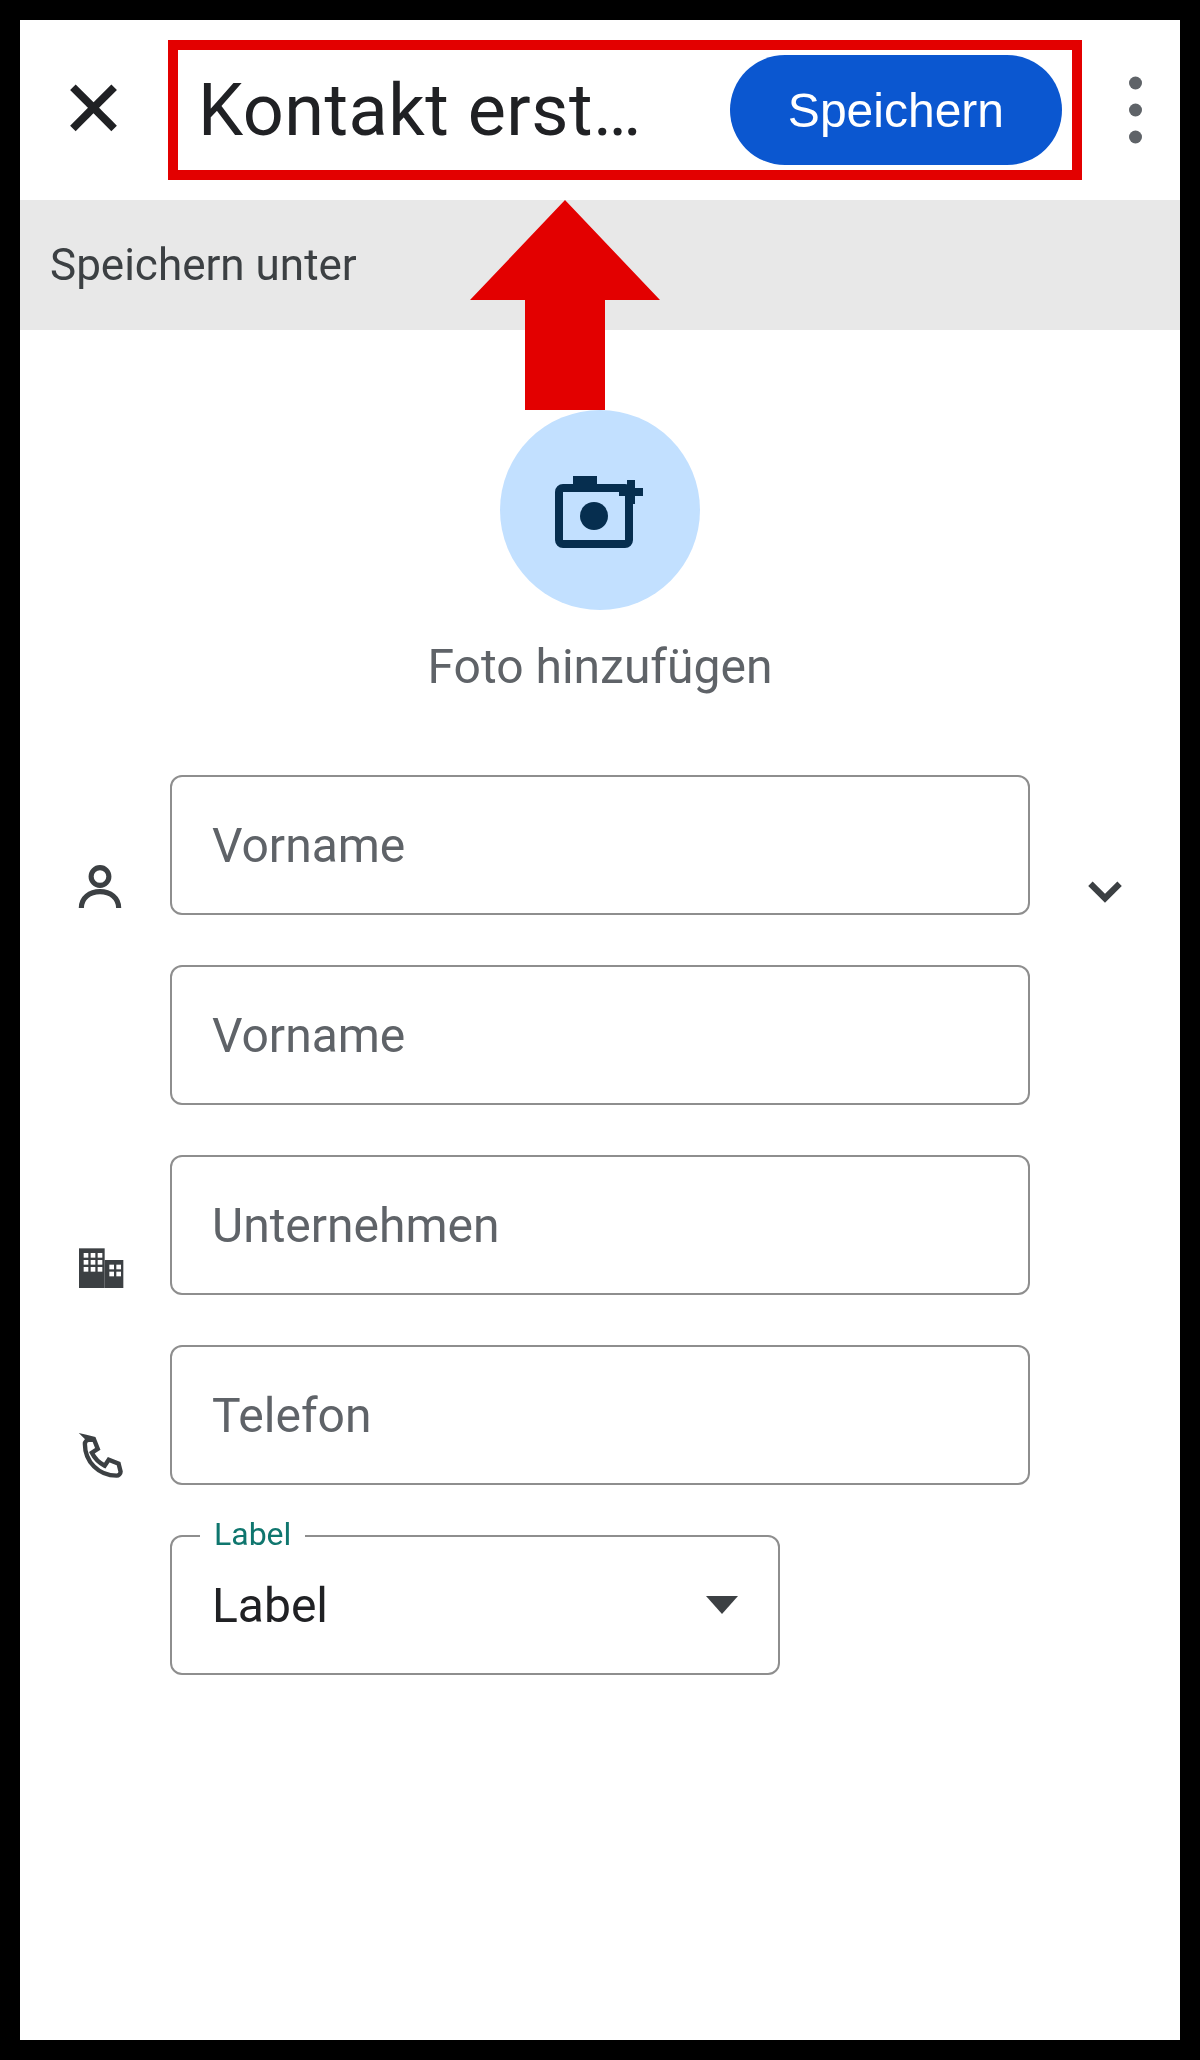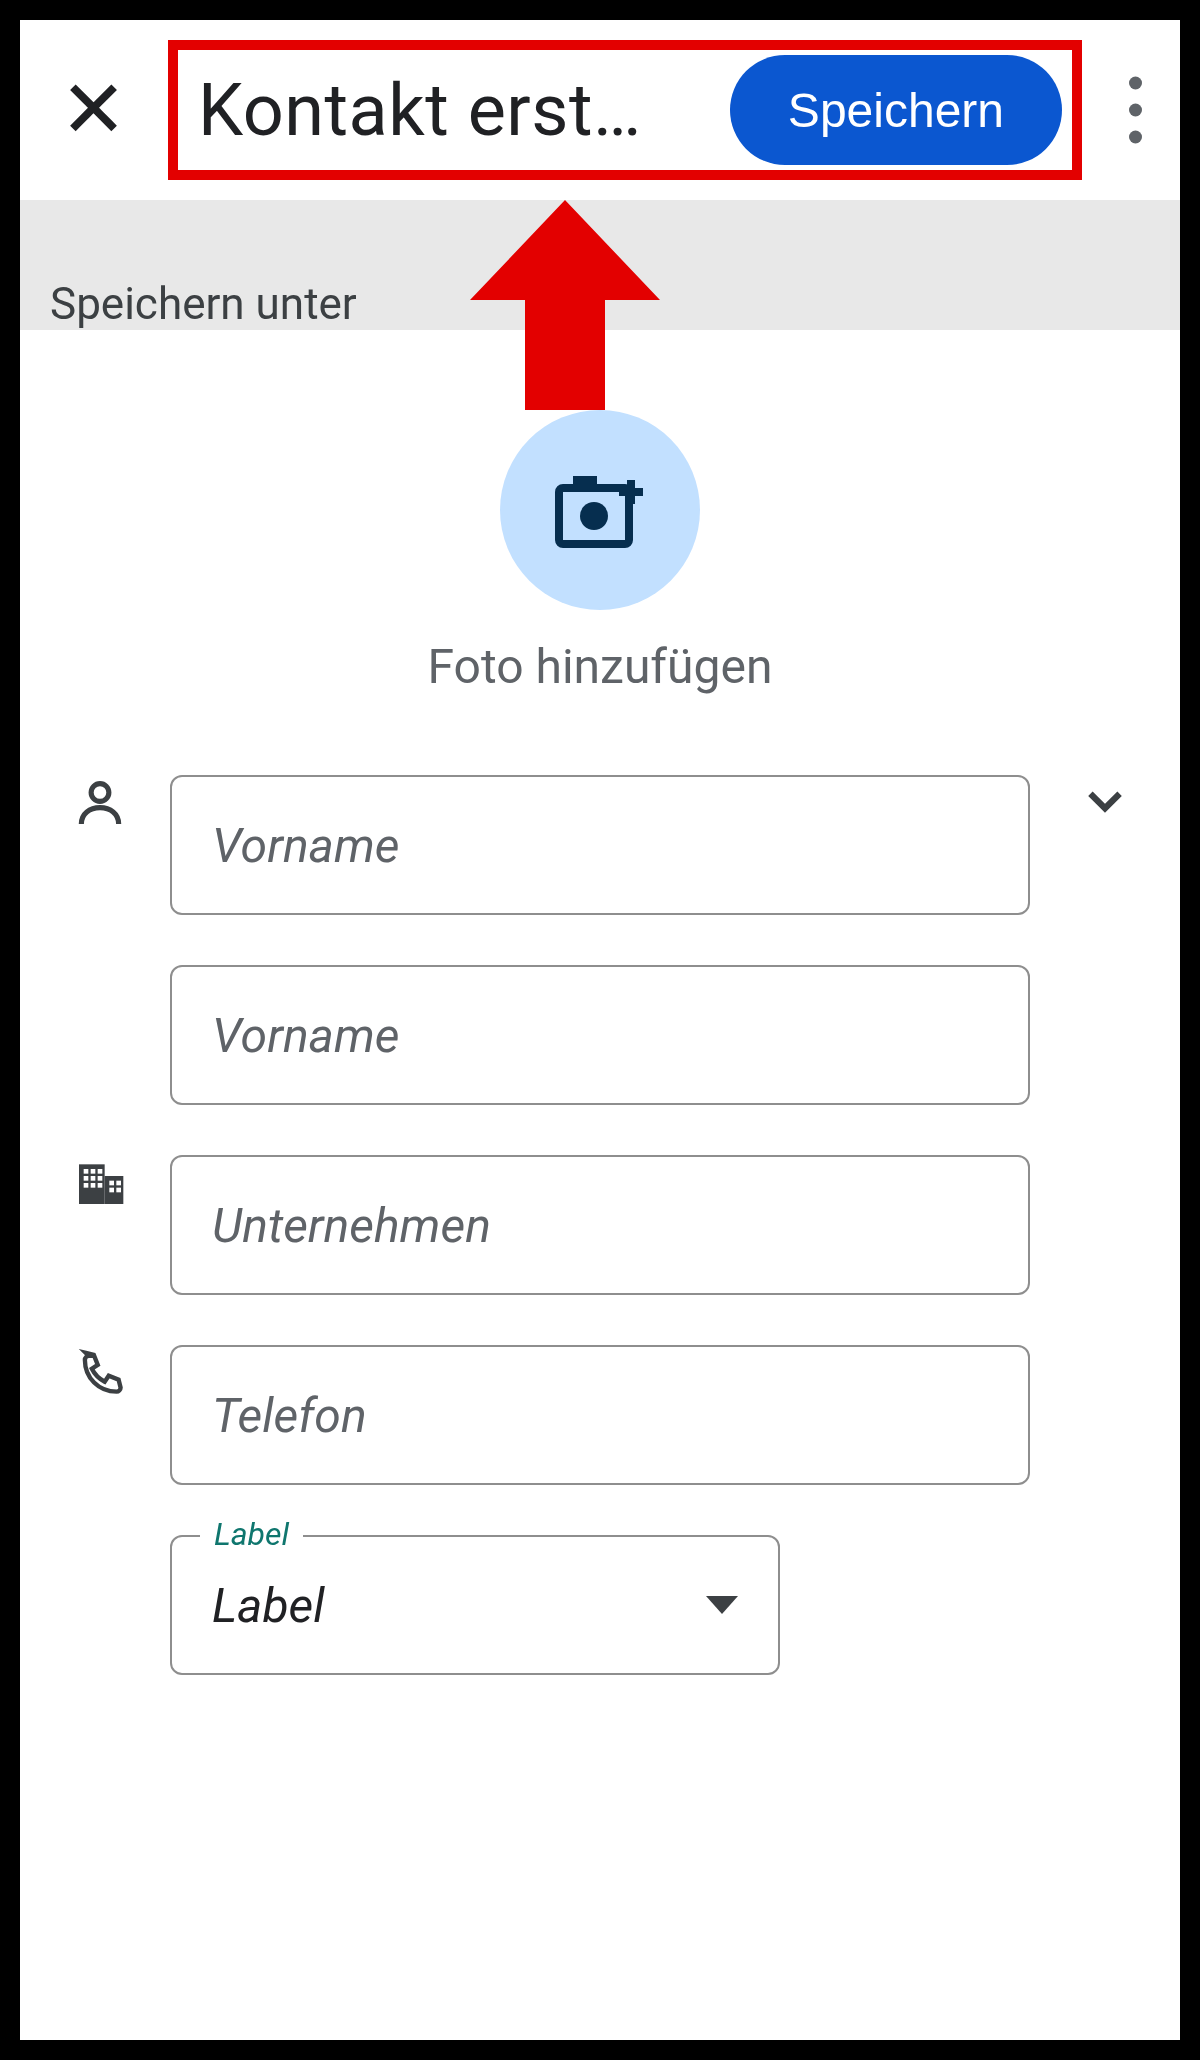--- a/index.html
+++ b/index.html
@@ -72,21 +72,21 @@
   }
   .kebab span {
     width: 13px; height: 13px; border-radius: 50%; background: #5f6368;
   }
 
   
   .save-under {
     background: #e8e8e8;
     height: 130px;
     display: flex;
-    align-items: flex-end;
+    align-items: center;
     position: relative;
   }
   .save-under-label {
     display: flex;
     align-items: center;
     padding-left: 30px;
     padding-right: 30px;
     font-size: 44px;
     color: #3c4043;
   }
@@ -127,24 +127,23 @@
     color: #5f6368;
   }
 
   
   .form {
     margin-top: 80px;
     padding: 0 30px 0 40px;
   }
   .row {
     display: flex;
-    align-items: flex-start;
+    align-items: flex-end;
     gap: 30px;
     margin-bottom: 50px;
-    font-style: italic;
   }
   .row-icon {
     width: 80px;
     display: flex;
     justify-content: center;
     color: #3c4043;
   }
   .row-icon.spacer {  }
   .field {
     flex: 1;

